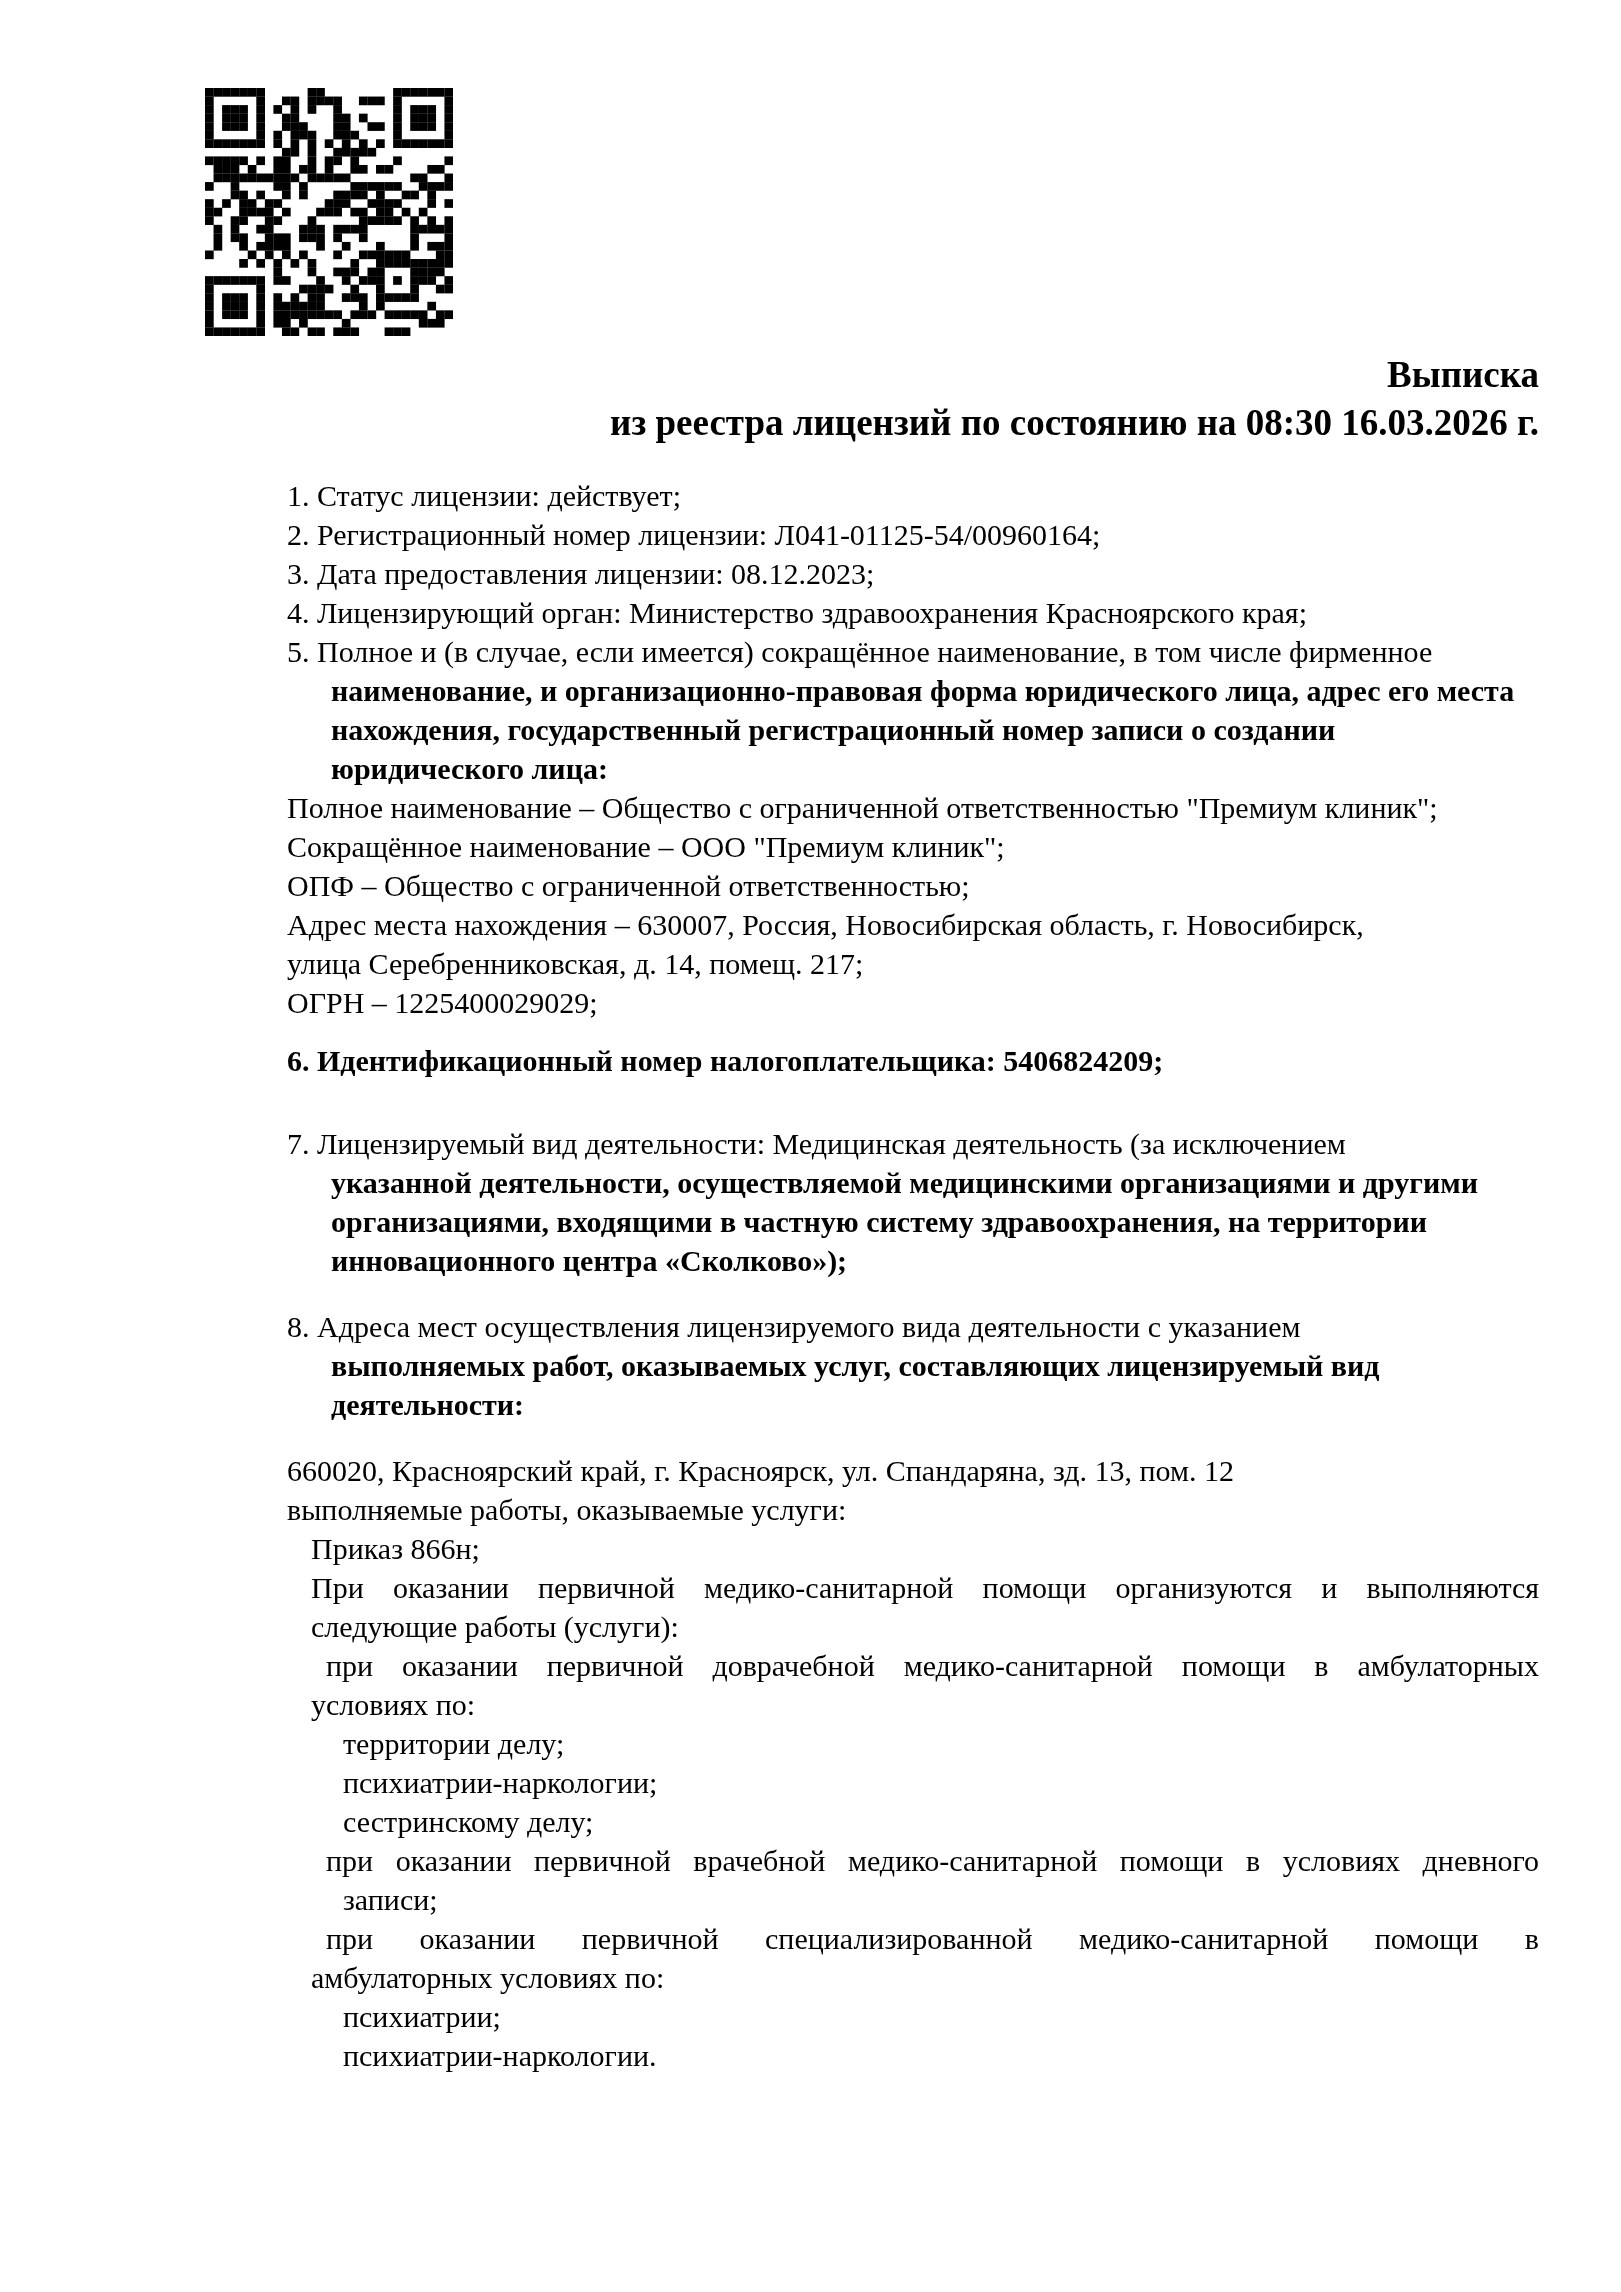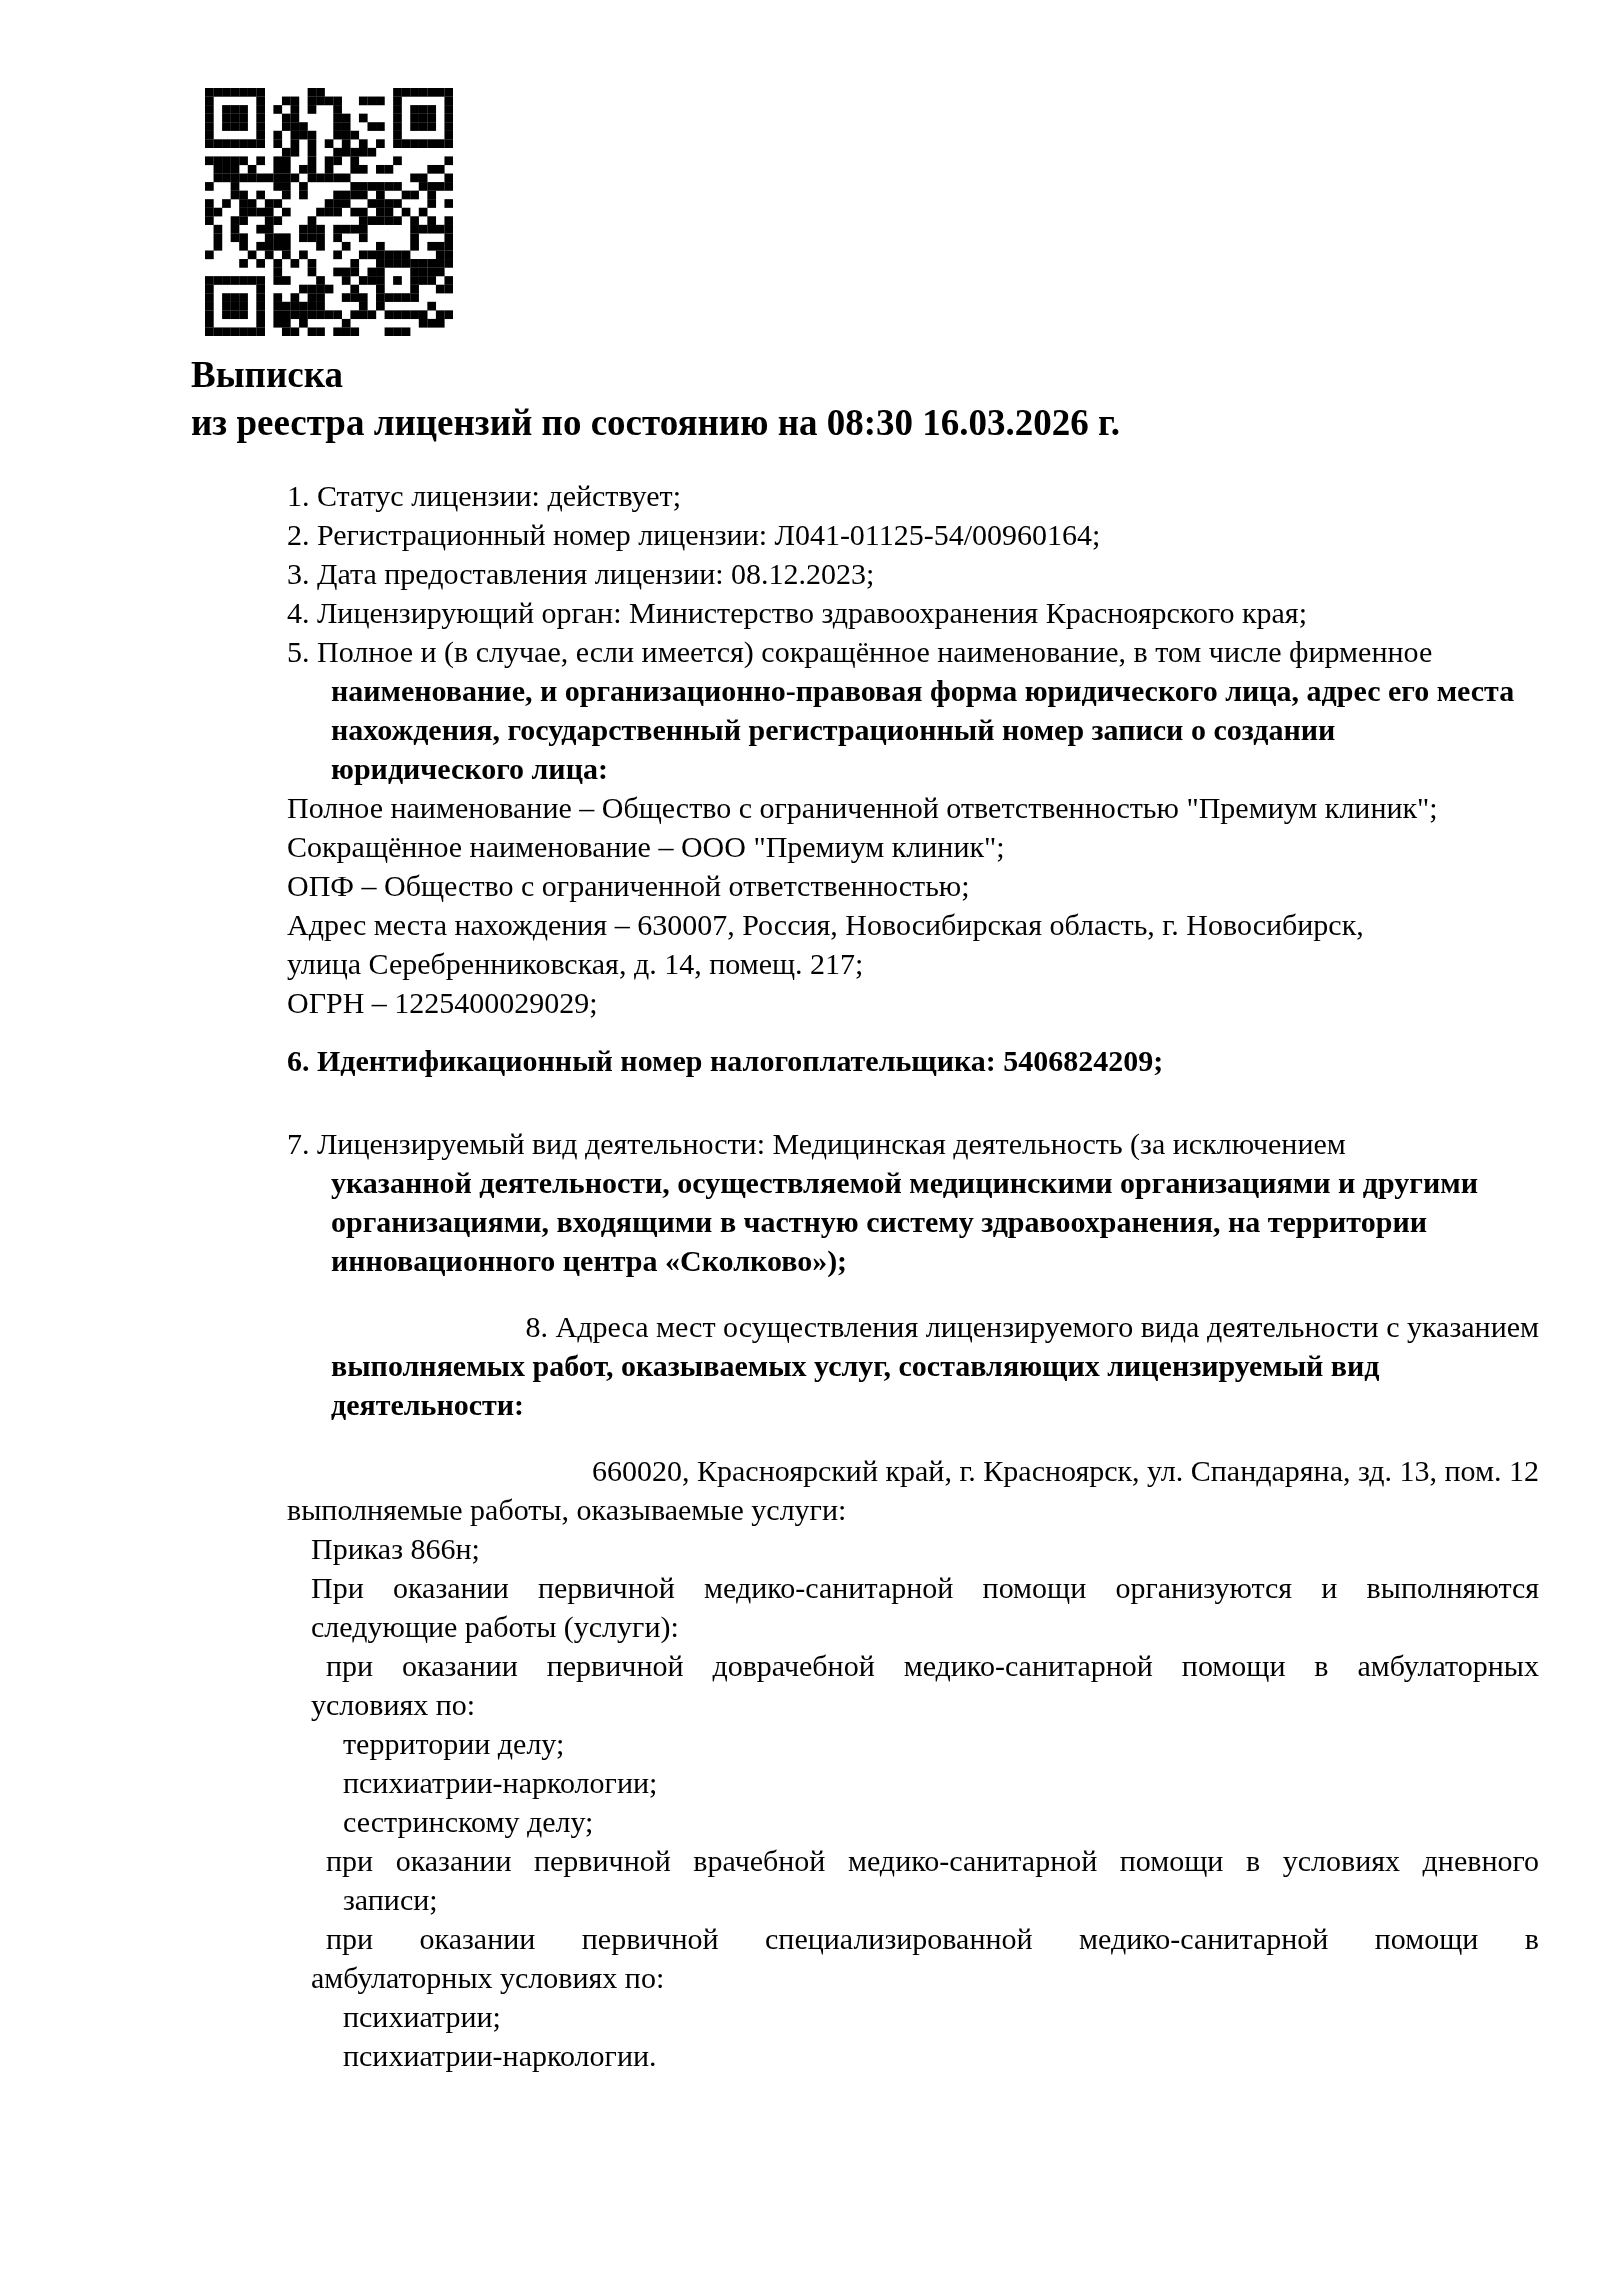--- a/index.html
+++ b/index.html
@@ -12,21 +12,21 @@
     overflow:hidden;
   }
   #qr{
     position:absolute;left:205px;top:88px;width:248px;height:248px;
   }
   #qr svg{display:block;width:248px;height:248px;}
   #content{
     position:absolute;left:191px;top:351px;width:1348px;
   }
   .title-line{
-    text-align:left;
+    text-align:right;
     font-weight:bold;
     font-size:37px;
     line-height:48px;
     white-space:nowrap;
   }
   #body-text{margin-top:29px;}
   .ln{
     font-size:30px;
     line-height:39px;
     padding-left:96px;   
@@ -38,21 +38,21 @@
   .n2{padding-left:135px;}  
   .n3{padding-left:152px;}  
   
   .j{
     white-space:normal;
     text-align:justify;
     text-align-last:justify;
   }
   
   .gsm{margin-top:18.6px;font-weight:bold;}
-  .gmd{margin-top:27.4px;text-align:right;}
+  .gmd{margin-top:27.4px;}
   .glg{margin-top:44px;}
 </style>
 </head>
 <body>
 
 <div id="page">
 
   <div id="qr">
       <svg xmlns="http://www.w3.org/2000/svg" viewBox="0 0 253 253">
         <rect x="0.00" y="0.00" width="8.87" height="8.87" fill="#000"></rect>

